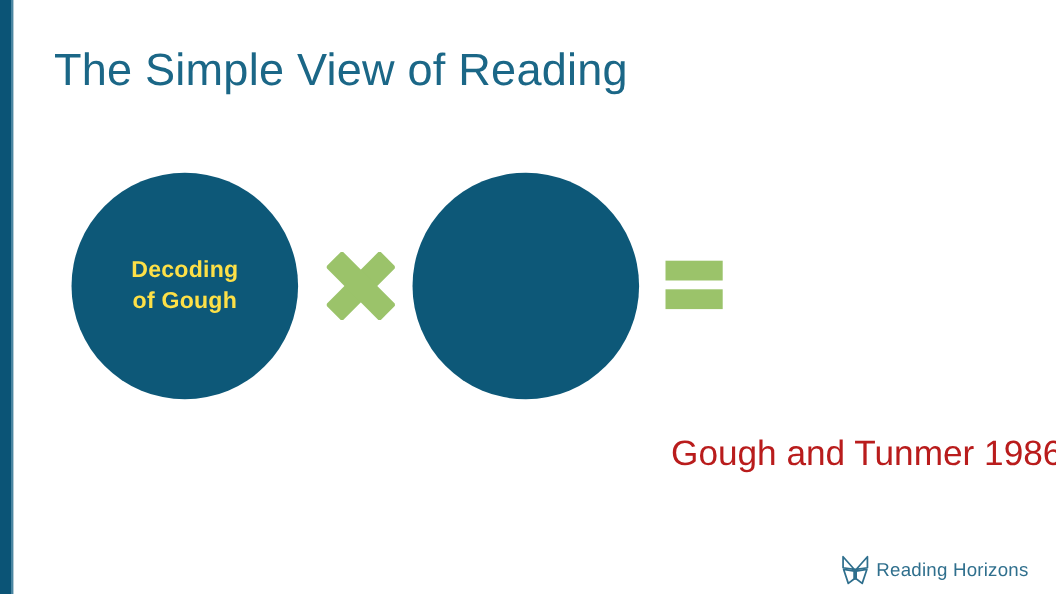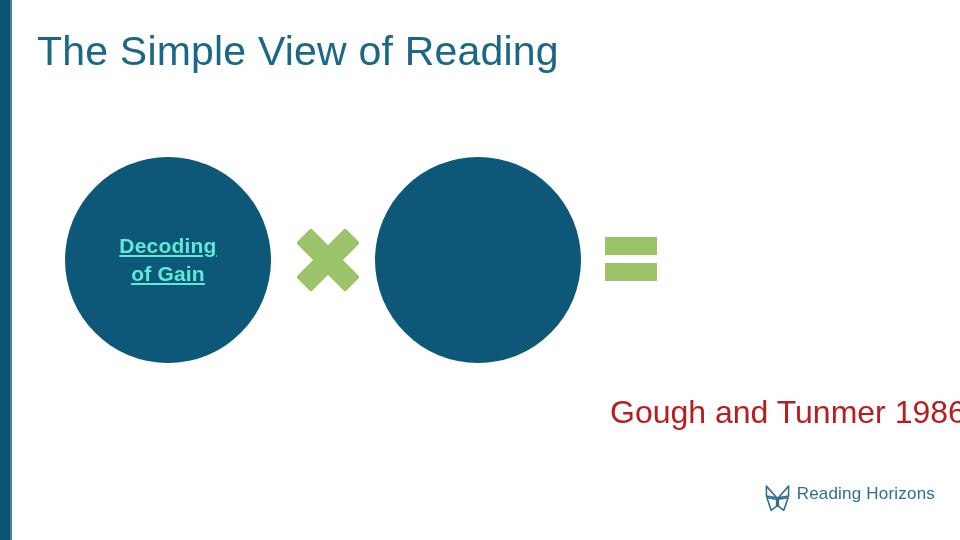--- a/index.html
+++ b/index.html
@@ -39,26 +39,25 @@
     height: 206px;
     border-radius: 50%;
     background: #0d5878;
     display: flex;
     flex-direction: column;
     align-items: center;
     justify-content: center;
     text-align: center;
   }
   .circle .line {
-    color: #5eead4;
+    color: #fde047;
     font-weight: 700;
     font-size: 21px;
     line-height: 28px;
     letter-spacing: 0.2px;
-    text-decoration: underline;
   }
   .circle-1 { left: 65px; }
   .circle-2 { left: 375px; }
   .circle-3 { left: 690px; }
 
   .op-multiply {
     position: absolute;
     left: 297px;
     top: 229px;
     width: 62px;
@@ -84,44 +83,45 @@
     left: 610px;
     top: 394px;
     font-size: 32px;
     font-weight: 400;
     color: #b91c1c;
     white-space: nowrap;
   }
   .logo {
     position: absolute;
     right: 25px;
-    bottom: 27px;
+    bottom: 7px;
     display: flex;
+    align-items: center;
     gap: 6px;
   }
   .logo-text {
     font-size: 17px;
     font-weight: 400;
     color: #2f6f8d;
     letter-spacing: 0.2px;
     white-space: nowrap;
   }
 </style>
 </head>
 <body>
 
 <div class="slide">
 
   <div class="accent-bar"></div>
 
-  <h1 class="slide-title" style="margin:0;">The Simple View of Reading</h1>
+  <h1 class="slide-title" style="margin:12px;">The Simple View of Reading</h1>
 
   <div class="circle circle-1">
     <span class="line">Decoding</span>
-    <span class="line">of Gain</span>
+    <span class="line">of Gough</span>
   </div>
 
   <div class="op-multiply">
     <svg width="62" height="62" viewBox="0 0 100 100">
       <g transform="rotate(45 50 50)">
         <rect x="33" y="-6" width="34" height="112" fill="#9bc36a"></rect>
         <rect x="-6" y="33" width="112" height="34" fill="#9bc36a"></rect>
       </g>
     </svg>
   </div>

